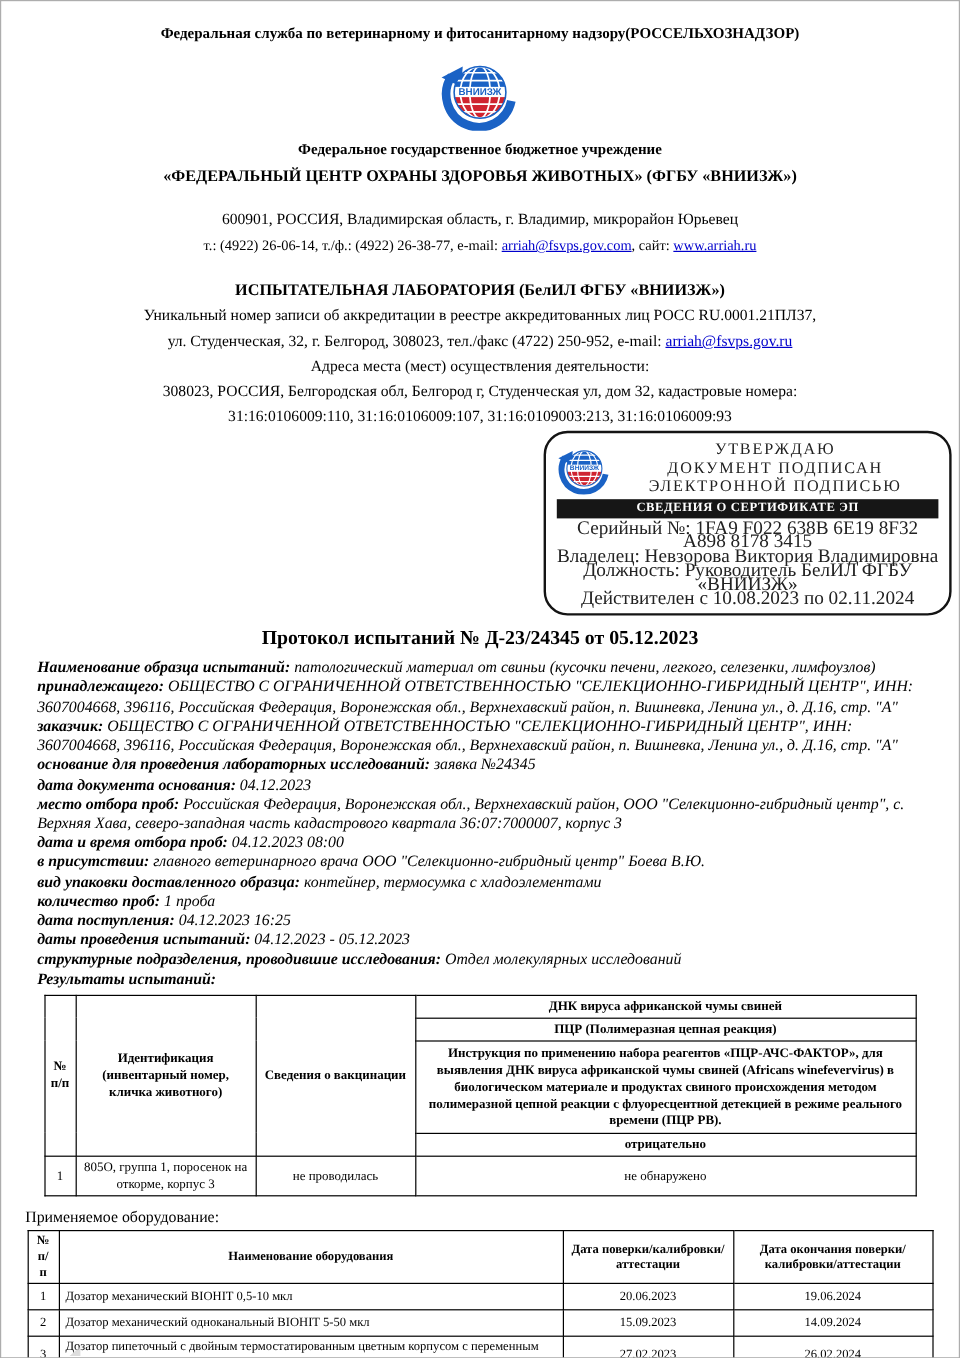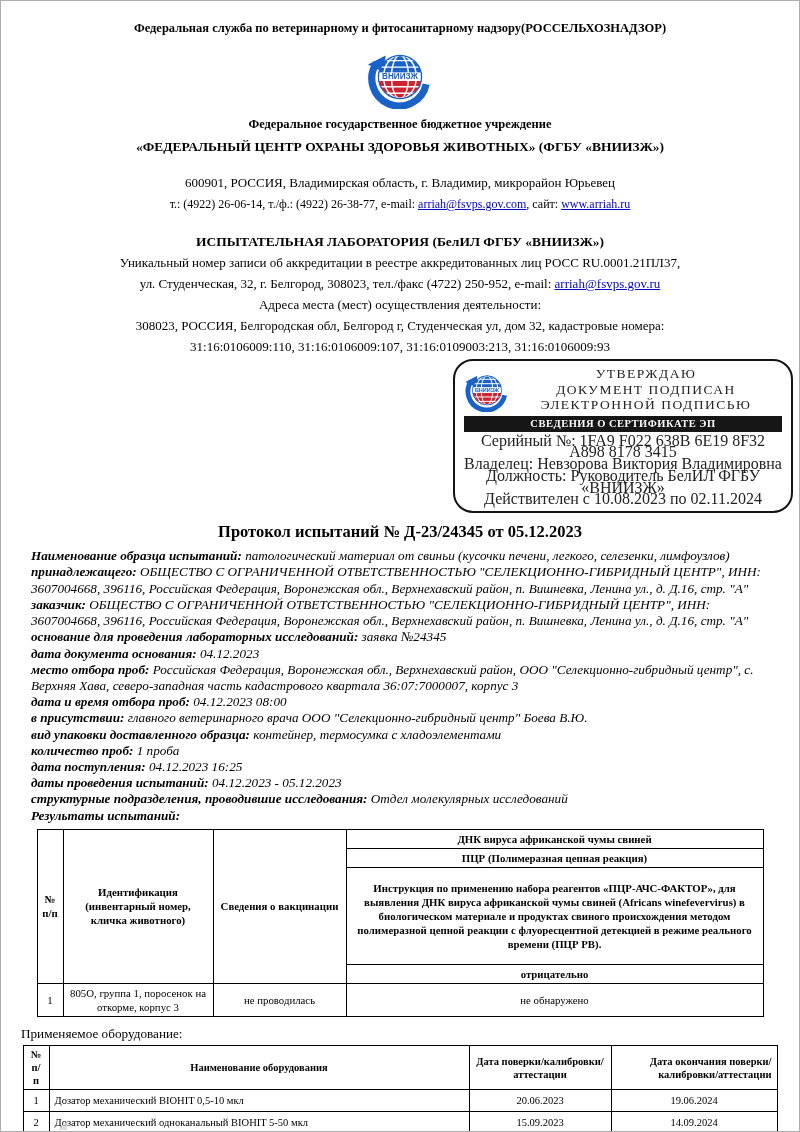--- a/index.html
+++ b/index.html
@@ -43,31 +43,31 @@
 
   table { border-collapse:collapse; }
   td { border:1px solid #000; }
 
   .results { width:727px; margin:5px auto 0; font-size:10.8px; table-layout:fixed; }
   .results td { text-align:center; vertical-align:middle; padding:2px 4px; line-height:1.3; }
   .results .hdr { font-weight:bold; }
   .results .c-num { width:26px; }
   .results .c-id  { width:150px; }
   .results .c-vacc{ width:133px; }
-  .results .doc { padding:13px 6px;font-family:Liberation Serif, serif; }
+  .results .doc { padding:3px 6px;font-family:Liberation Serif, serif; }
   .results .data td { height:32px; }
 
   .equip-heading { font-size:13.2px; margin:9px 0 3px 20px; }
   .equip { width:727px; margin:0 auto; font-size:10.5px; table-layout:fixed; }
   .equip td { padding:2px 5px; vertical-align:middle; line-height:1.25; }
   .equip .hdr { font-weight:bold; text-align:center; }
   .equip .c-num { width:26px; text-align:center; }
   .equip .c-name { width:420px; }
   .equip .c-d1 { width:142px; text-align:center; }
-  .equip .c-d2 { width:166px; text-align:right; }
+  .equip .c-d2 { width:166px; text-align:center; }
   .equip .num { text-align:center; }
   .equip .dt { text-align:center; }
   .equip tr.r1 td, .equip tr.r2 td, .equip tr.r4 td { height:22px; }
 
   .corner-mark {
     position:absolute; left:57px; bottom:1px; width:0; height:0;
     border-left:9px solid transparent; border-bottom:8px solid #cfcfcf; opacity:.7;
   }
 </style>
 </head>

